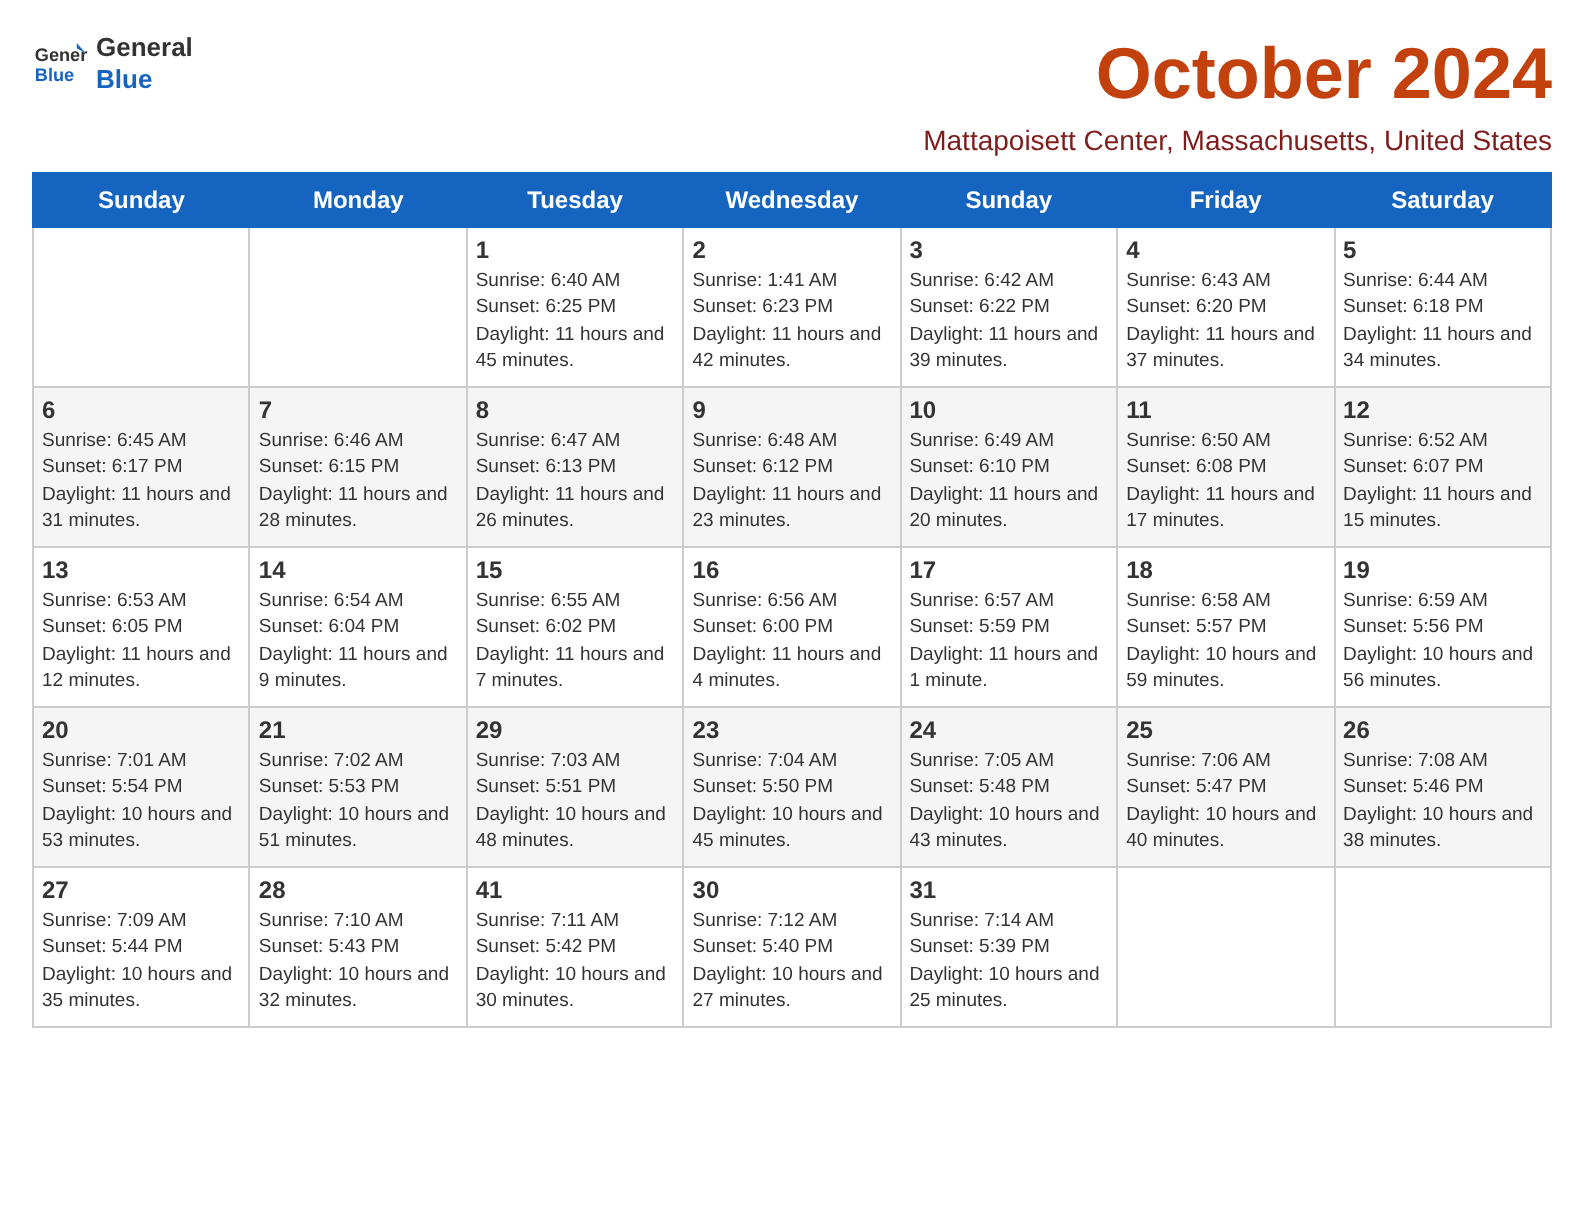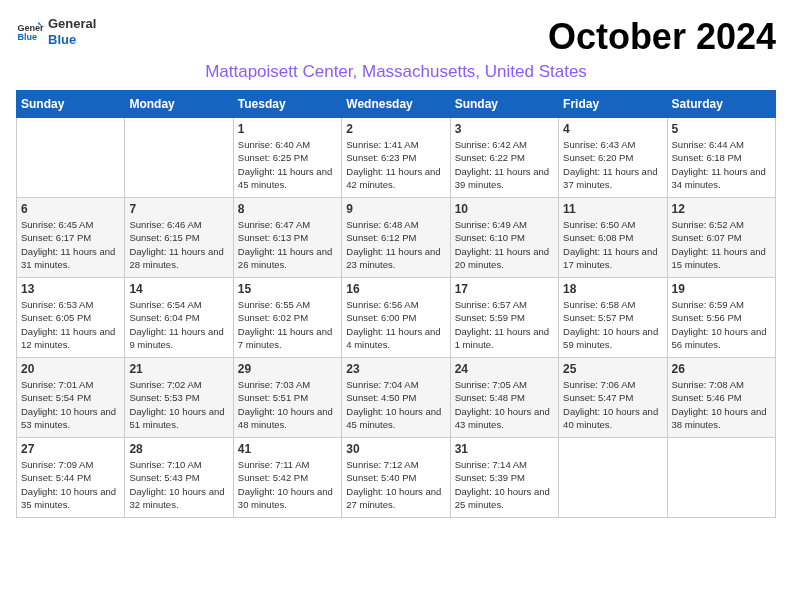--- a/index.html
+++ b/index.html
@@ -21,41 +21,41 @@
       align-items: center;
       gap: 4px;
     }
     .logo-icon {
       width: 28px;
       height: 28px;
     }
     .month-title {
       font-size: 36px;
       font-weight: bold;
-      color: #000000;
+      color: #c2410c;
       text-align: right;
     }
     .location-title {
-      text-align: center;
-      font-size: 17px;
-      color: #8b5cf6;
+      text-align: right;
+      font-size: 14px;
+      color: #7f1d1d;
       margin-bottom: 8px;
     }
     table {
       width: 100%;
       border-collapse: collapse;
       table-layout: fixed;
     }
     thead tr th {
       background-color: #1565c0;
       color: #fff;
       font-size: 12px;
       font-weight: bold;
       padding: 6px 4px;
-      text-align: left;
+      text-align: center;
       border: 1px solid #1565c0;
     }
     tbody tr td {
       border: 1px solid #ccc;
       vertical-align: top;
       padding: 4px 4px;
       font-size: 10px;
       color: #333;
       min-height: 80px;
       height: 80px;
@@ -251,21 +251,21 @@
         </td>
         <td>
           <span class="day-number">29</span>
           <div class="day-info">Sunrise: 7:03 AM
 Sunset: 5:51 PM
 Daylight: 10 hours and 48 minutes.</div>
         </td>
         <td>
           <span class="day-number">23</span>
           <div class="day-info">Sunrise: 7:04 AM
-Sunset: 4:50 PM
+Sunset: 5:50 PM
 Daylight: 10 hours and 45 minutes.</div>
         </td>
         <td>
           <span class="day-number">24</span>
           <div class="day-info">Sunrise: 7:05 AM
 Sunset: 5:48 PM
 Daylight: 10 hours and 43 minutes.</div>
         </td>
         <td>
           <span class="day-number">25</span>

